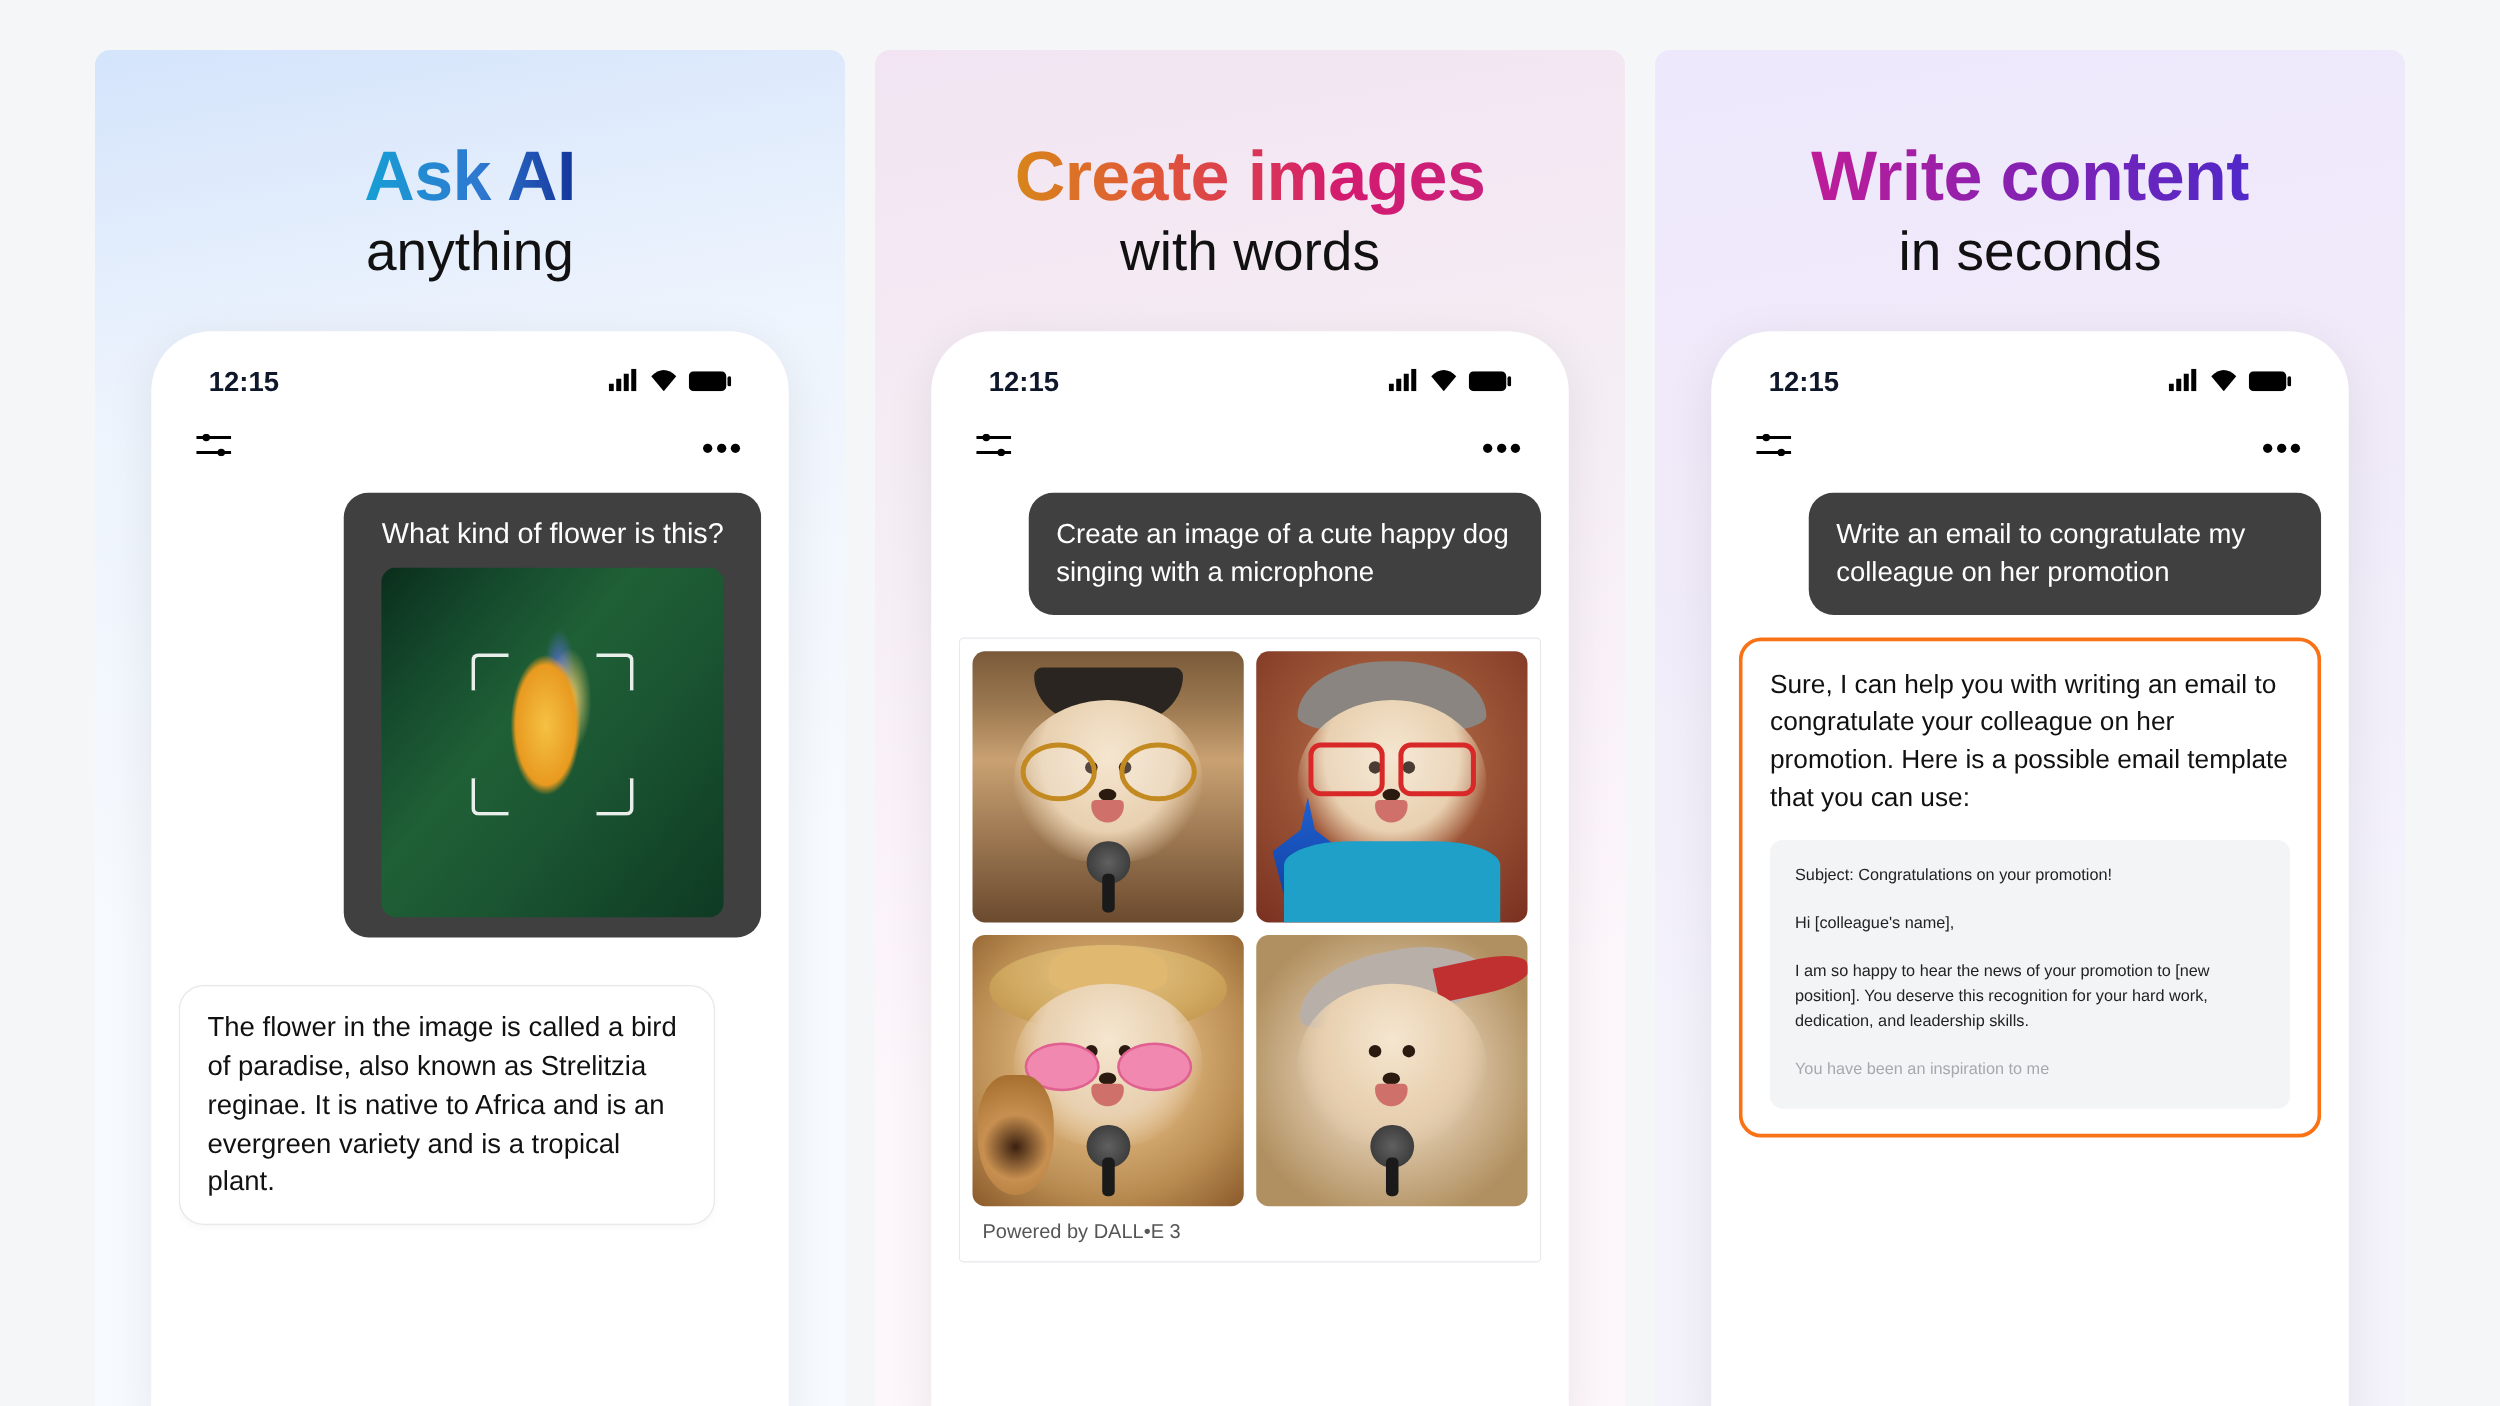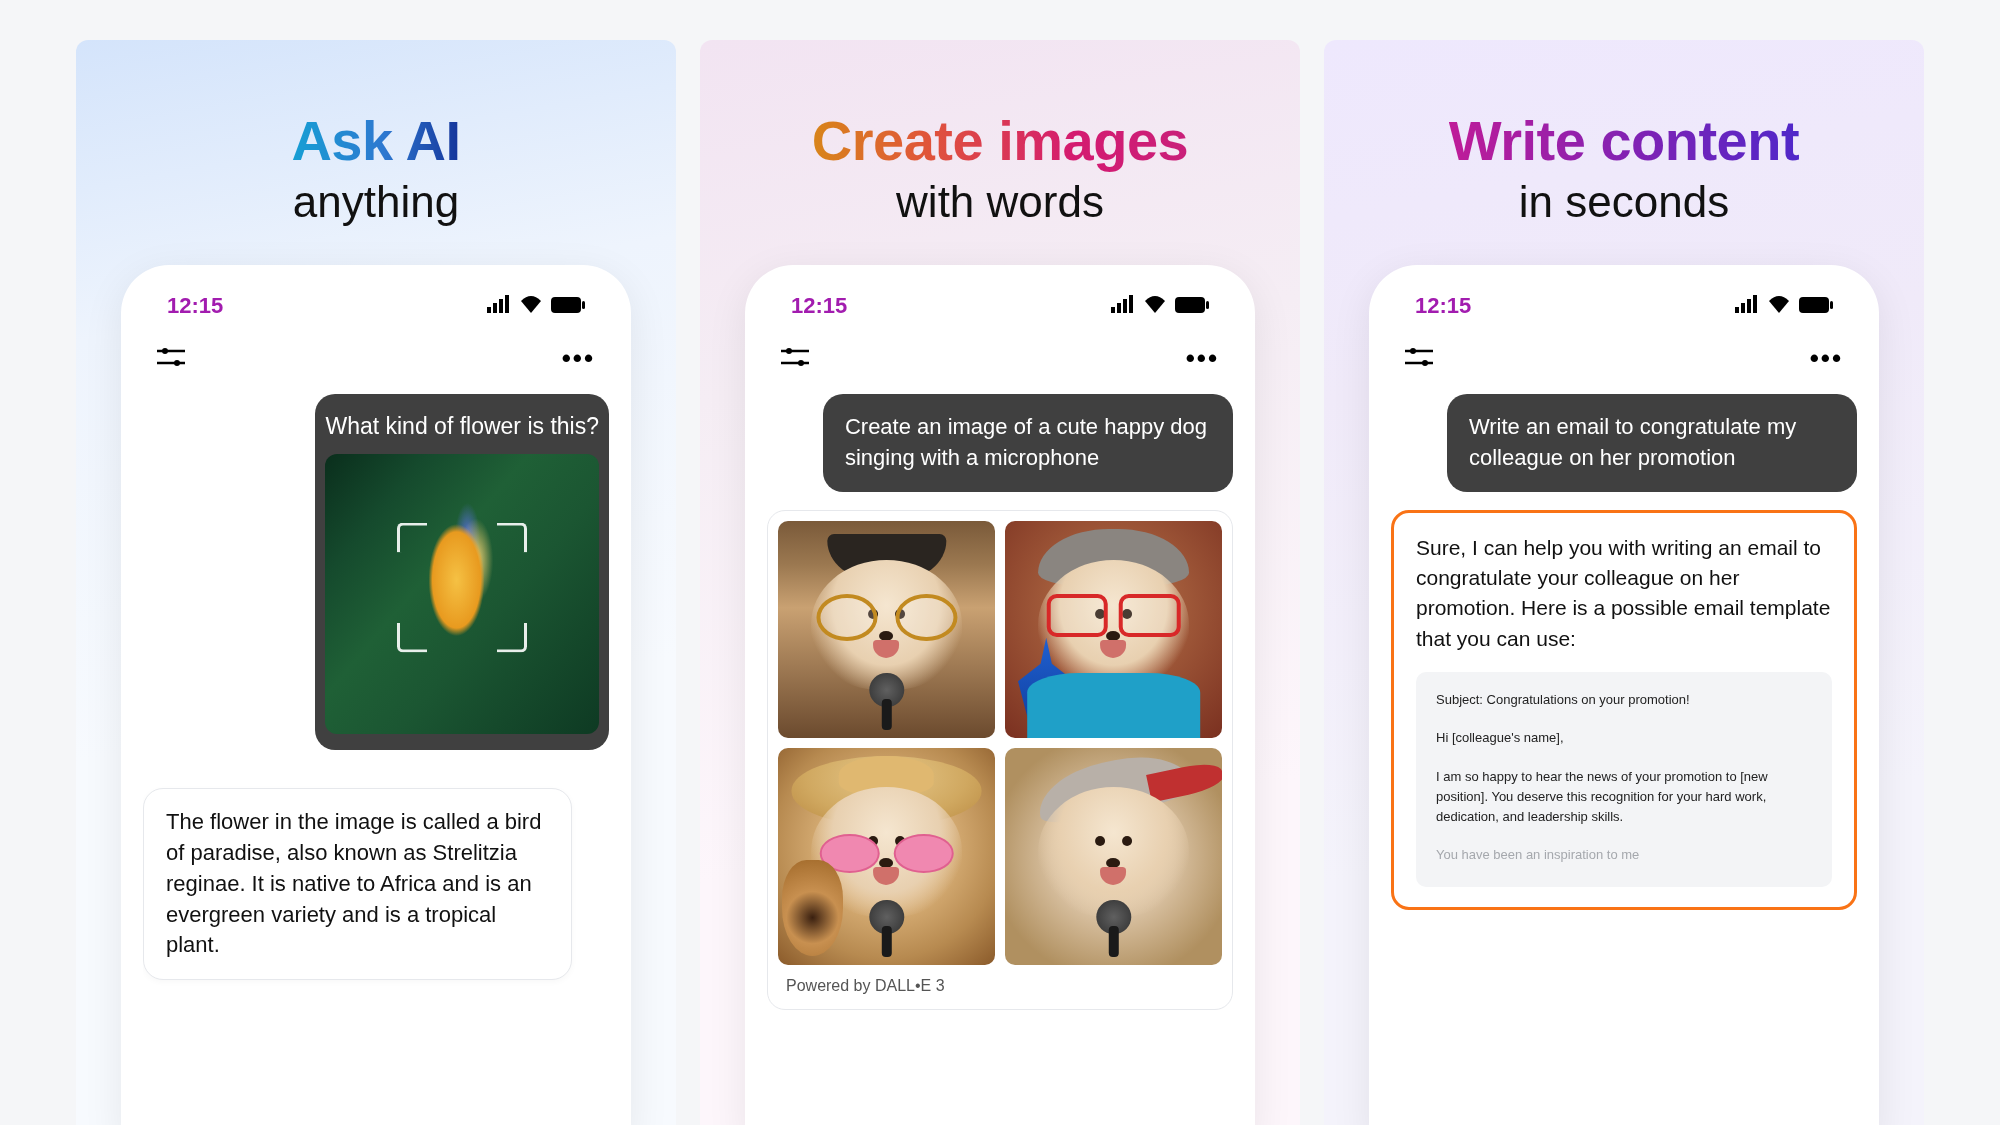--- a/index.html
+++ b/index.html
@@ -63,21 +63,21 @@
     flex: 1;
     position: relative;
   }
   .status-bar {
     display: flex;
     justify-content: space-between;
     align-items: center;
     padding: 2px 24px 14px 24px;
     font-size: 22px;
     font-weight: 600;
-    color: #a21caf;
+    color: #0f172a;
   }
   .status-icons { display: flex; gap: 8px; align-items: center; }
   .signal-icon, .wifi-icon, .battery-icon { display: inline-block; }
   .signal-icon svg, .wifi-icon svg { width: 24px; height: 18px; }
   .battery-icon svg { width: 34px; height: 16px; }
 
   .app-header {
     display: flex;
     justify-content: space-between;
     align-items: center;
@@ -106,21 +106,21 @@
     color: #111;
     align-self: flex-start;
     box-shadow: 0 2px 6px rgba(0,0,0,0.03);
   }
   .bubble.user {
     background: #404040;
     color: #fff;
     align-self: flex-end;
   }
   .bubble.user.wide { max-width: 88%; }
-  .bubble.user.with-image { padding: 16px 10px; max-width: 88%; }
+  .bubble.user.with-image { padding: 16px 30px; max-width: 88%; }
   .bubble.user.with-image .q-text { margin-bottom: 12px; font-size: 23px; }
   .flower-img {
     width: 100%;
     height: 280px;
     border-radius: 12px;
     background:
       radial-gradient(ellipse 40px 80px at 48% 45%, #f5c144 0%, #e89a1f 60%, transparent 70%),
       radial-gradient(ellipse 25px 60px at 55% 38%, #ffd976 0%, transparent 70%),
       radial-gradient(ellipse 18px 50px at 52% 30%, #5b6fe0 0%, transparent 70%),
       linear-gradient(130deg, #0a2e1c 0%, #154a2d 20%, #1f6036 40%, #1b5632 60%, #0e3a23 100%);
@@ -138,21 +138,21 @@
     border: 3px solid rgba(255,255,255,0.9);
   }
   .vf-tl { top:0; left:0; border-right:none; border-bottom:none; border-radius: 6px 0 0 0;}
   .vf-tr { top:0; right:0; border-left:none; border-bottom:none; border-radius: 0 6px 0 0;}
   .vf-bl { bottom:0; left:0; border-right:none; border-top:none; border-radius: 0 0 0 6px;}
   .vf-br { bottom:0; right:0; border-left:none; border-top:none; border-radius: 0 0 6px 0;}
 
   .image-grid-wrap {
     background: #fff;
     border: 1px solid #e6e8ec;
-    border-radius: 18px;
+    border-radius: 4px;
     padding: 10px;
     align-self: stretch;
   }
   .image-grid {
     display: grid;
     grid-template-columns: 1fr 1fr;
     gap: 10px;
   }
   .dog-img {
     aspect-ratio: 1/1;

